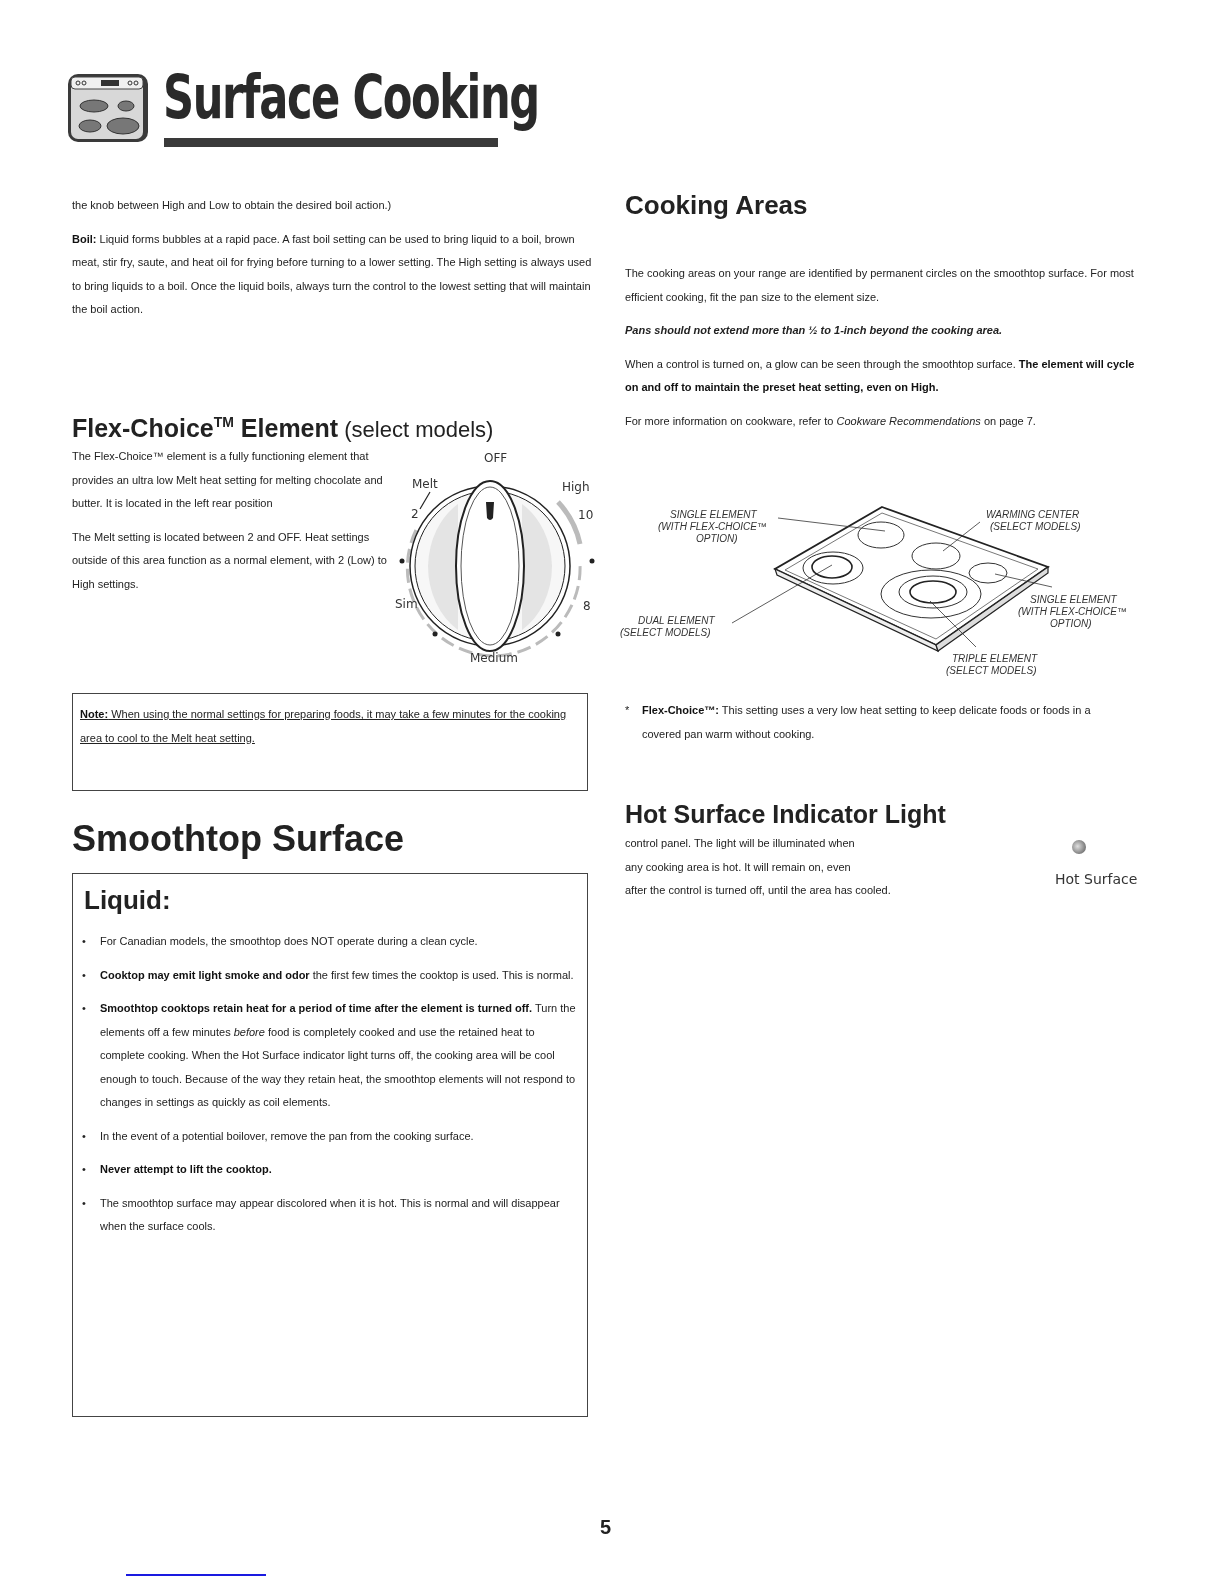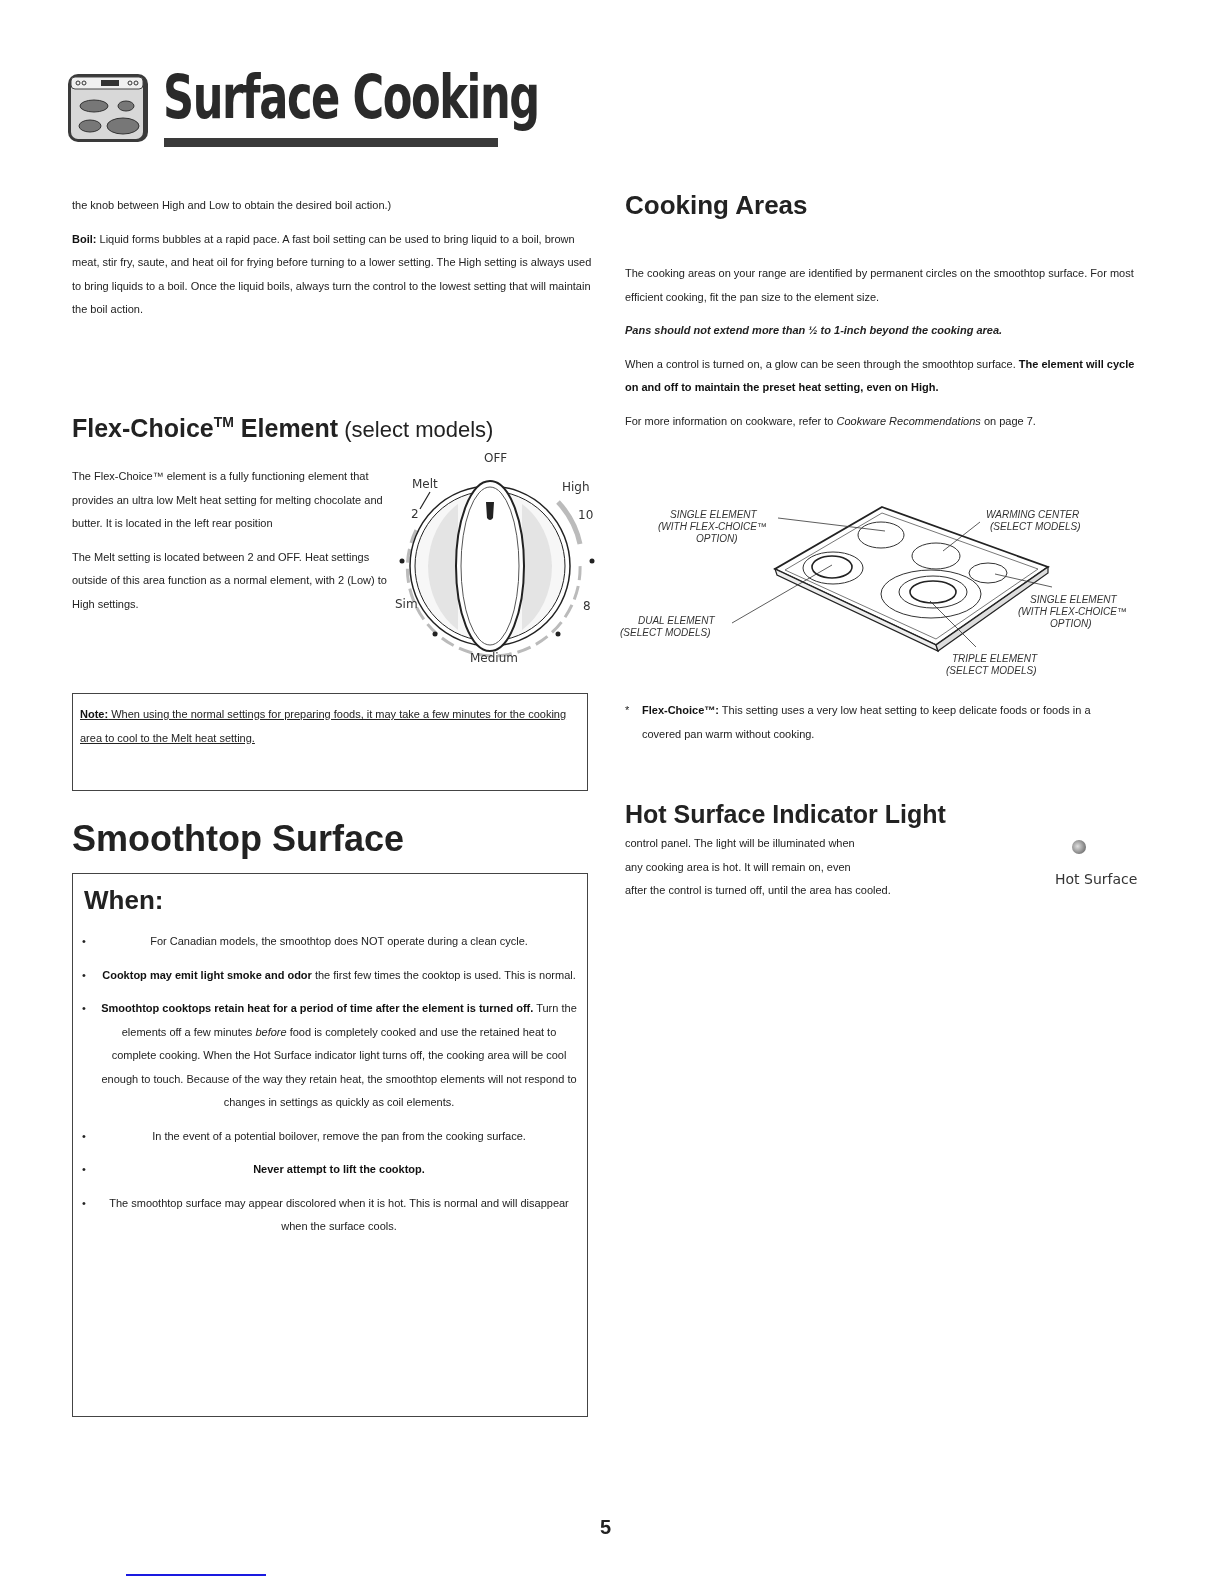--- a/index.html
+++ b/index.html
@@ -15,32 +15,32 @@
   #hdr-title { left: 163px; top: 62px; font-family: "DejaVu Sans", sans-serif; font-weight: bold;
                font-size: 60px; letter-spacing: -2px; color: #2a2a2a; transform: scaleX(0.72);
                transform-origin: left top; white-space: nowrap; }
   #hdr-bar { left: 164px; top: 138px; width: 334px; height: 9px; background: #3a3a3a; }
 
   
   #left-intro { left: 72px; top: 194px; width: 520px; }
   #flex-heading { left: 72px; top: 414px; font-size: 25px; font-weight: bold; color: #222; white-space: nowrap; }
   #flex-heading .tm { font-size: 14px; vertical-align: 10px; margin-top: 32px; }
   #flex-heading .sub { font-weight: normal; font-size: 22px; }
-  #flex-text { left: 72px; top: 445px; width: 330px; margin-top: 20px; }
+  #flex-text { left: 72px; top: 445px; width: 330px; }
 
   #knob { left: 380px; top: 444px; width: 220px; height: 230px; }
   .knob-lbl { font-family: "DejaVu Sans", sans-serif; font-size: 12px; fill: #333; }
 
   #note-box { left: 72px; top: 693px; width: 514px; height: 96px; border: 1.5px solid #444; }
   #note-text { left: 80px; top: 703px; width: 500px; text-decoration: underline; }
 
   #smooth-title { left: 72px; top: 818px; font-size: 36px; font-weight: bold; color: #222; white-space: nowrap; }
   #notes-box { left: 72px; top: 873px; width: 514px; height: 542px; border: 1.5px solid #444; }
   #notes-heading { left: 84px; top: 885px; font-size: 26px; font-weight: bold; color: #222; }
-  #notes-list { left: 78px; top: 930px; width: 500px; margin: 0; padding: 0; list-style: none; text-align: center; }
+  #notes-list { left: 78px; top: 930px; width: 500px; margin: 0; padding: 0; list-style: none; }
   #notes-list li { position: relative; padding-left: 22px; margin-bottom: 10px; }
   #notes-list li::before { content: "•"; position: absolute; left: 4px; top: 0; }
 
   
   #cooking-heading { left: 625px; top: 190px; font-size: 26px; font-weight: bold; color: #222; white-space: nowrap; }
   #cooking-text { left: 625px; top: 222px; width: 515px; margin-top: 40px; }
   #cooking-text .bi { font-weight: bold; font-style: italic; }
 
   #cooktop { left: 620px; top: 495px; width: 520px; height: 185px; }
   .ct-lbl { font-family: "Liberation Sans", sans-serif; font-style: italic; font-size: 10px; fill: #333; }
@@ -119,21 +119,21 @@
     <text class="knob-lbl" x="203" y="166">8</text>
     <text class="knob-lbl" x="90" y="218">Medium</text>
   </svg>
 </div>
 
 <div id="note-box" class="abs"></div>
 <div id="note-text" class="abs body-text"><b>Note:</b><span> When using the normal settings for preparing foods, it may take a few minutes for the cooking area to cool to the Melt heat setting.</span></div>
 
 <div id="smooth-title" class="abs">Smoothtop Surface</div>
 <div id="notes-box" class="abs"></div>
-<div id="notes-heading" class="abs">When:</div>
+<div id="notes-heading" class="abs">Liquid:</div>
 <ul id="notes-list" class="abs body-text">
   <li><b></b><span>For Canadian models, the smoothtop does NOT operate during a clean cycle.</span></li>
   <li><b>Cooktop may emit light smoke and odor</b><span> the first few times the cooktop is used. This is normal.</span></li>
   <li><b>Smoothtop cooktops retain heat for a period of time after the element is turned off.</b><span> Turn the elements off a few minutes </span><i>before</i><span> food is completely cooked and use the retained heat to complete cooking. When the Hot Surface indicator light turns off, the cooking area will be cool enough to touch. Because of the way they retain heat, the smoothtop elements will not respond to changes in settings as quickly as coil elements.</span></li>
   <li><b></b><span>In the event of a potential boilover, remove the pan from the cooking surface.</span></li>
   <li><b>Never attempt to lift the cooktop.</b><span></span></li>
   <li><b></b><span>The smoothtop surface may appear discolored when it is hot. This is normal and will disappear when the surface cools.</span></li>
 </ul>
 
 <div id="cooking-heading" class="abs">Cooking Areas</div>

